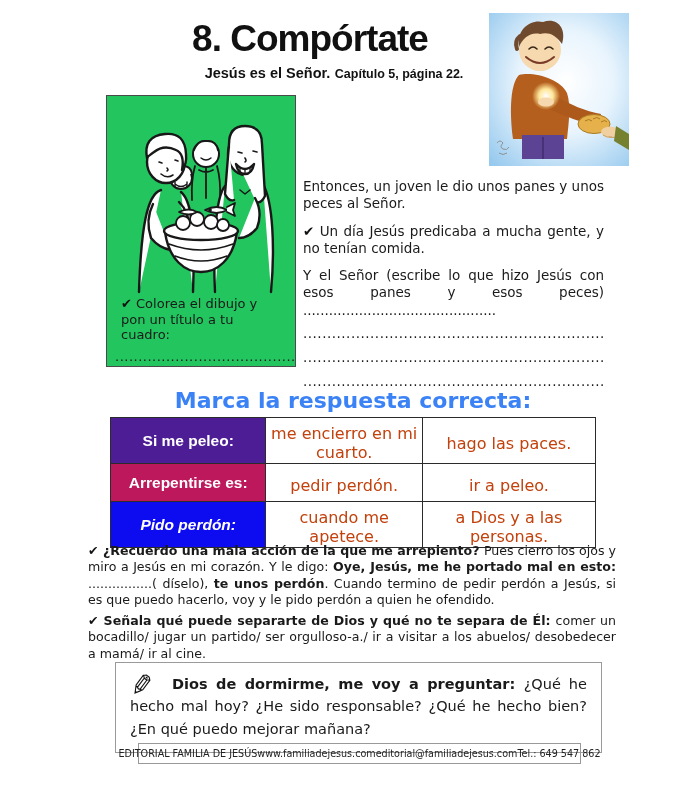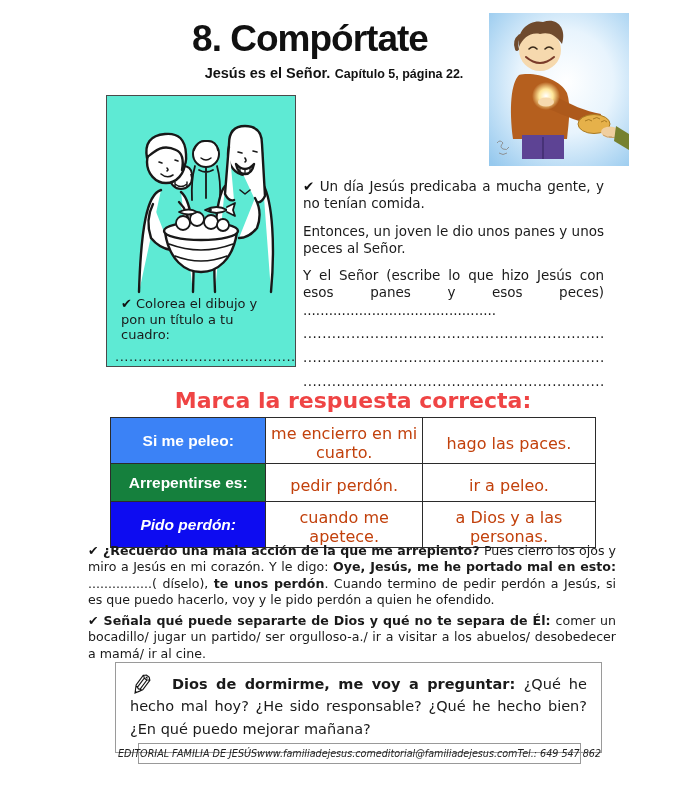--- a/index.html
+++ b/index.html
@@ -12,37 +12,37 @@
          letter-spacing:-1px;color:#111;margin:0;}
   .subtitle{margin-top:4px;font-family:"Liberation Sans",sans-serif;font-weight:bold;color:#111;padding-left:48px;}
   .subtitle .main{font-size:14.5px;}
   .subtitle .detail{font-size:12.5px;}
 
   
   .hero{position:absolute;left:489px;top:13px;width:140px;height:153px;}
 
   
   .drawing-box{position:absolute;left:106px;top:95px;width:190px;height:272px;
-               border:1.5px solid #4a4a4a;background:#5eead4;box-sizing:border-box;}
+               border:1.5px solid #4a4a4a;background:#22c55e;box-sizing:border-box;}
   .drawing-box svg{display:block;margin:2px auto 0 auto;}
   .drawing-caption{font-size:13px;line-height:1.2;padding:2px 10px 0 14px;}
   .title-line{font-size:13px;white-space:nowrap;overflow:hidden;padding:6px 8px 0 8px;
               letter-spacing:0.5px;}
 
   
   .story{position:absolute;left:303px;top:178px;width:301px;font-size:13.5px;line-height:1.28;
          text-align:justify;}
   .story p{margin:0 0 10px 0;}
   .answer-line{white-space:nowrap;overflow:hidden;letter-spacing:0.5px;margin-bottom:7px;}
 
   .check{font-weight:bold;color:#111;}
 
   
   .quiz-heading{position:absolute;left:110px;top:388px;width:486px;text-align:center;
-                font-size:22px;font-weight:bold;color:#ef4444;}
+                font-size:22px;font-weight:bold;color:#3b82f6;}
   table.quiz{position:absolute;left:110px;top:417px;width:486px;border-collapse:collapse;}
   table.quiz td{border:1.5px solid #2b2b2b;height:30px;text-align:center;vertical-align:middle;}
   td.qlabel{width:155px;color:#ffffff;font-family:"Liberation Sans",sans-serif;
             font-weight:bold;font-size:15.5px;}
   td.qopt{font-size:16px;color:#c2410c;padding-top:6px;}
   td.qopt1{width:157px;}
   td.qopt2{width:174px;}
 
   
   .para{position:absolute;left:88px;width:528px;font-size:12.6px;line-height:1.3;
@@ -54,21 +54,21 @@
   
   .bedtime-box{position:absolute;left:115px;top:662px;width:487px;box-sizing:border-box;
                border:1px solid #9a9a9a;background:#fff;padding:10px 14px 12px 14px;}
   .bedtime-box .pencil{position:absolute;left:14px;top:6px;font-size:28px;color:#111;
                        transform:scaleX(-1) rotate(8deg);display:inline-block;}
   .bedtime-box p{margin:0;font-size:14.5px;line-height:1.55;text-align:justify;text-indent:42px;}
 
   
   .footer-box{position:absolute;left:138px;top:743px;width:443px;height:21px;box-sizing:border-box;
               border:1px solid #999;display:flex;align-items:center;justify-content:center;
-              font-size:9.6px;color:#222;white-space:nowrap;font-style:italic;}
+              font-size:9.6px;color:#222;white-space:nowrap;}
 </style>
 </head>
 <body>
 
 <div class="page">
 
   <div class="header">
     <h1 class="title">8. Compórtate</h1>
     <div class="subtitle">
       <span class="main">Jesús es el Señor.</span>
@@ -165,38 +165,38 @@
         <path d="M70,114 q10,-5 18,0 q-8,5 -18,0 Z" fill="#fff"></path>
       </g>
     </svg>
     <div class="drawing-caption">
       <span class="check">✔</span><span> Colorea el dibujo y pon un título a tu cuadro:</span>
     </div>
     <div class="title-line">.......................................................</div>
   </div>
 
   <div class="story">
+    <p>Entonces, un joven le dio unos panes y unos peces al Señor.</p>
     <p><span class="check">✔</span><span> Un día Jesús predicaba a mucha gente, y no tenían comida.</span></p>
-    <p>Entonces, un joven le dio unos panes y unos peces al Señor.</p>
     <p style="margin-bottom:6px;">Y el Señor (escribe lo que hizo Jesús con esos panes y esos peces) .............................................</p>
     <div class="answer-line">............................................................................................</div>
     <div class="answer-line">............................................................................................</div>
     <div class="answer-line">............................................................................................</div>
   </div>
 
   <div class="quiz-heading">Marca la respuesta correcta:</div>
   <table class="quiz">
     <tbody>
       <tr>
-        <td class="qlabel" style="background-color: #3b82f6;">Si me peleo:</td>
+        <td class="qlabel" style="background-color: #4c1d95;">Si me peleo:</td>
         <td class="qopt qopt1">me encierro en mi cuarto.</td>
         <td class="qopt qopt2">hago las paces.</td>
       </tr>
       <tr>
-        <td class="qlabel" style="background-color: #15803d;">Arrepentirse es:</td>
+        <td class="qlabel" style="background-color: #be185d;">Arrepentirse es:</td>
         <td class="qopt qopt1">pedir perdón.</td>
         <td class="qopt qopt2">ir a peleo.</td>
       </tr>
       <tr>
         <td class="qlabel" style="background-color: rgb(13, 12, 241); font-style: italic;">Pido perdón:</td>
         <td class="qopt qopt1">cuando me apetece.</td>
         <td class="qopt qopt2">a Dios y a las personas.</td>
       </tr>
     </tbody>
   </table>

